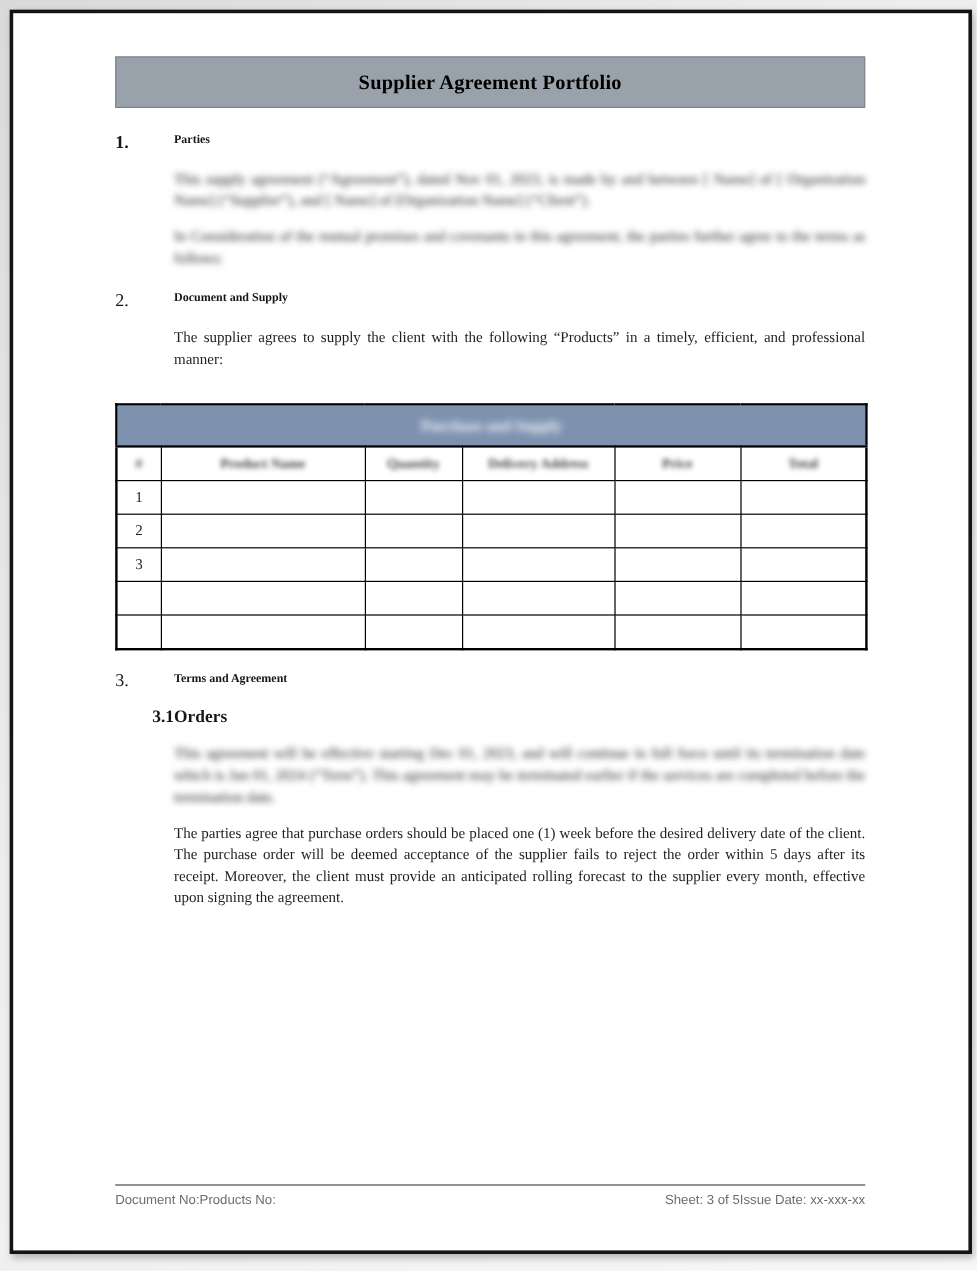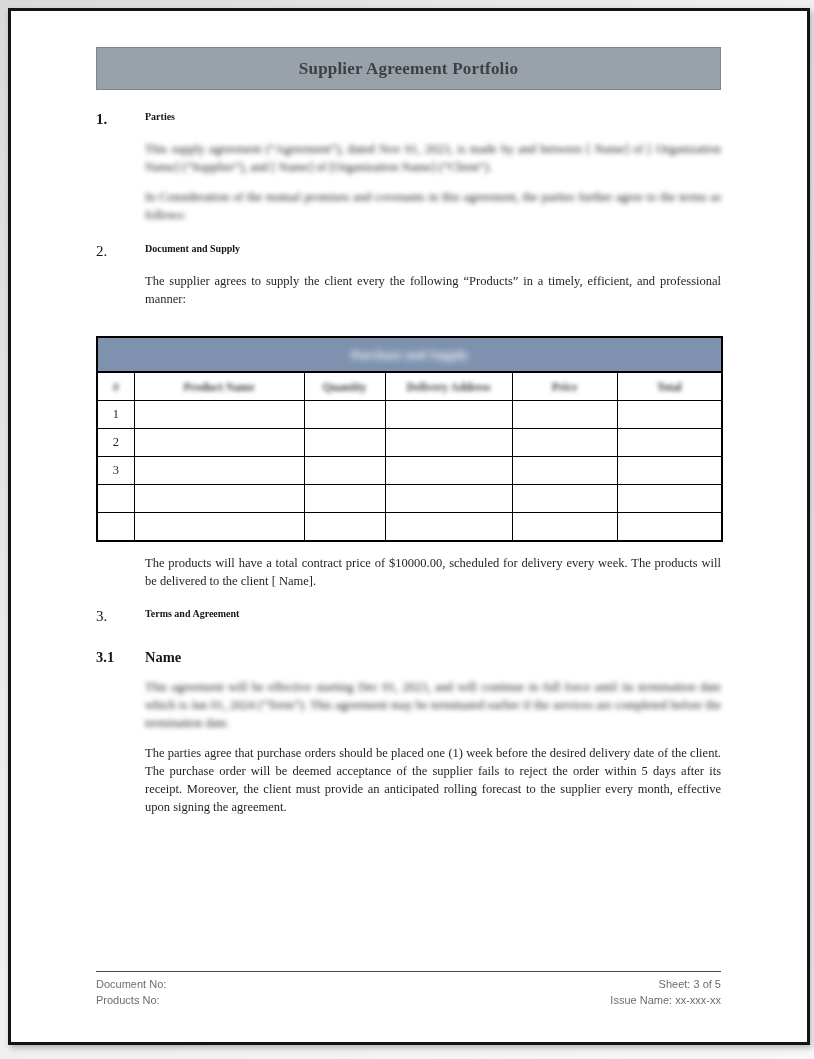--- a/index.html
+++ b/index.html
@@ -12,39 +12,39 @@
     position:absolute;left:8px;top:8px;width:796px;height:1031px;
     background:#ffffff;border:3px solid #141414;
     box-shadow:2px 3px 6px rgba(0,0,0,0.25);
   }
   .content{position:absolute;left:85px;top:0;width:625px;}
   .banner{
     margin-top:36px;height:41px;background:#99a1ab;border:1px solid #7e858f;
     display:flex;align-items:center;justify-content:center;
   }
   .banner-title{
-    color:#404040;font-size:17px;font-weight:bold;letter-spacing:.2px;
+    color:#000000;font-size:17px;font-weight:bold;letter-spacing:.2px;
   }
   .heading{display:flex;margin:0;color:#161616;}
   .h-num{flex:0 0 49px;font-size:15px;}
   .h-text{font-weight:bold;font-size:10px;}
   .bold{font-weight:bold;}
   .reg{font-weight:normal;}
   .lvl1{margin-top:21px;}
   .lvl2 .h-num,.lvl2 .h-text{font-size:14.5px;}
   p.body{
     margin:12px 0 0 49px;width:576px;
     font-size:12.5px;line-height:18px;color:#1f1f1f;text-align:justify;
   }
   .blur{filter:blur(2.6px);color:#2b2b2b;}
   .blur-white{filter:blur(3px);color:#f4f6fa;}
   .blur-dark{filter:blur(2.2px);color:#444;}
   .mt19{margin-top:19px;}
   .mt18{margin-top:18px;}
-  .mt20{margin-top:24px;}
+  .mt20{margin-top:13px;text-align:right;}
   .mt11{margin-top:11px;}
   .mt39{margin-top:39px;}
   table.ps{
     margin-top:28px;border-collapse:collapse;table-layout:fixed;width:625px;
     border:2.5px solid #000;
   }
   table.ps th,table.ps td{border:1.2px solid #000;padding:0;overflow:hidden;}
   tr.title-row th{
     background:#7e92b0;height:33px;border-bottom:2px solid #000;
     font-size:13px;font-weight:bold;text-align:center;
@@ -52,21 +52,21 @@
   tr.cols th{height:27px;font-size:11.5px;font-weight:bold;text-align:center;background:#fff;}
   table.ps tbody td{height:27px;font-size:12.5px;text-align:center;color:#1f1f1f;vertical-align:middle;}
   col.c0{width:37px;}col.c1{width:170px;}col.c2{width:81px;}
   col.c3{width:127px;}col.c4{width:105px;}col.c5{width:105px;}
   .footer{
     position:absolute;left:85px;bottom:34px;width:625px;
     font-family:"Liberation Sans", sans-serif;font-size:11px;color:#6d6d6d;
     border-top:1.5px solid #4a4a4a;padding-top:4px;
     display:flex;justify-content:space-between;line-height:16px;
   }
-  .f-col{display:flex;flex-direction:column;}
+  .f-col{display:flex;flex-direction:row;}
   .f-right{text-align:right;}
 </style>
 </head>
 <body>
 
 <div class="page">
 
   <div class="content">
 
     <div class="banner">
@@ -77,21 +77,21 @@
       <span class="h-num bold">1.</span>
       <span class="h-text">Parties</span>
     </div>
     <p class="body blur">This supply agreement (“Agreement”), dated Nov 01, 2023, is made by and between [ Name] of [ Organization Name] (“Supplier”), and [ Name] of [Organization Name] (“Client”).</p>
     <p class="body blur">In Consideration of the mutual promises and covenants in this agreement, the parties further agree to the terms as follows:</p>
 
     <div class="heading lvl1 mt19">
       <span class="h-num reg">2.</span>
       <span class="h-text">Document and Supply</span>
     </div>
-    <p class="body mt11">The supplier agrees to supply the client every the following “Products” in a timely, efficient, and professional manner:</p>
+    <p class="body mt11">The supplier agrees to supply the client with the following “Products” in a timely, efficient, and professional manner:</p>
 
     <table class="ps">
       <colgroup>
         <col class="c0">
           <col class="c1">
           <col class="c2">
           <col class="c3">
           <col class="c4">
           <col class="c5">
       </colgroup>
@@ -147,41 +147,40 @@
           <td></td>
           <td></td>
             <td></td>
             <td></td>
             <td></td>
             <td></td>
         </tr>
       </tbody>
     </table>
 
-    <p class="body mt39">The products will have a total contract price of $10000.00, scheduled for delivery every week. The products will be delivered to the client [ Name].</p>
 
     <div class="heading lvl1 mt18">
       <span class="h-num reg">3.</span>
       <span class="h-text">Terms and Agreement</span>
     </div>
 
     <div class="heading lvl2 mt20">
       <span class="h-num bold">3.1</span>
-      <span class="h-text">Name</span>
+      <span class="h-text">Orders</span>
     </div>
     <p class="body blur">This agreement will be effective starting Dec 01, 2023, and will continue in full force until its termination date which is Jan 01, 2024 (“Term”). This agreement may be terminated earlier if the services are completed before the termination date.</p>
 
     <p class="body mt11">The parties agree that purchase orders should be placed one (1) week before the desired delivery date of the client. The purchase order will be deemed acceptance of the supplier fails to reject the order within 5 days after its receipt. Moreover, the client must provide an anticipated rolling forecast to the supplier every month, effective upon signing the agreement.</p>
 
   </div>
 
   <div class="footer">
     <div class="f-col">
       <span>Document No:</span>
       <span>Products No:</span>
     </div>
     <div class="f-col f-right">
       <span>Sheet: 3 of 5</span>
-      <span>Issue Name: xx-xxx-xx</span>
+      <span>Issue Date: xx-xxx-xx</span>
     </div>
   </div>
 
 </div>
 
 </body></html>

